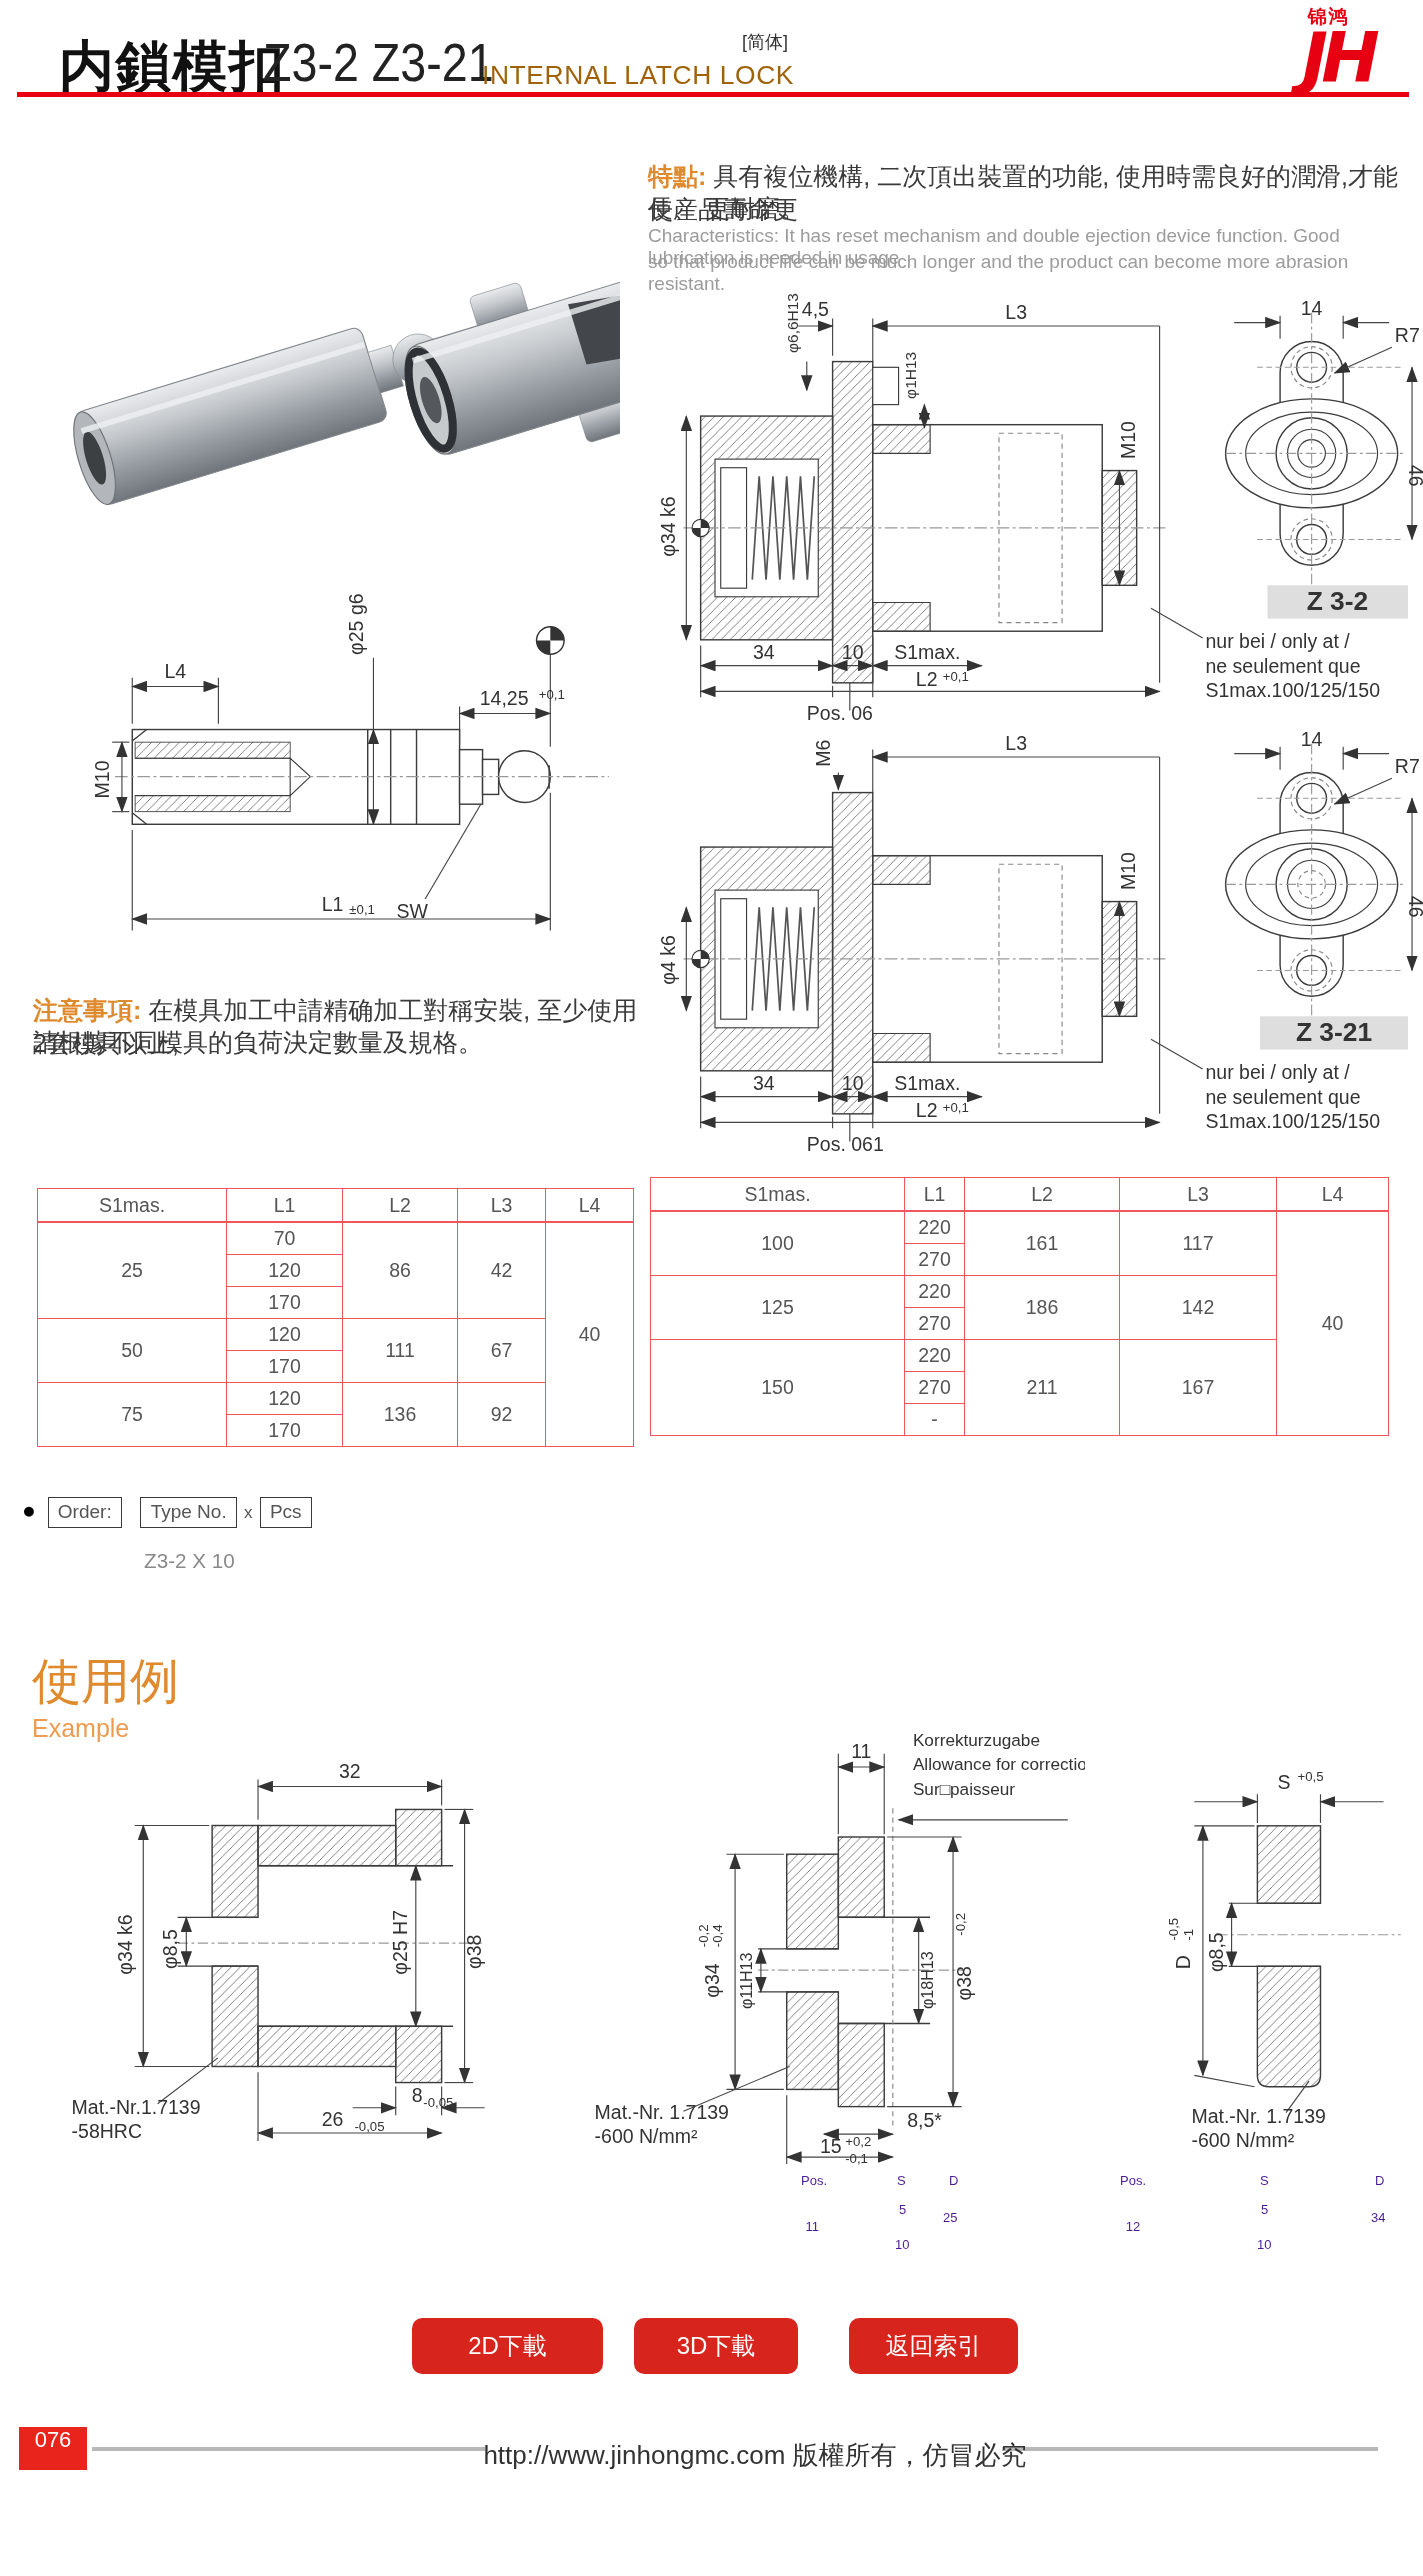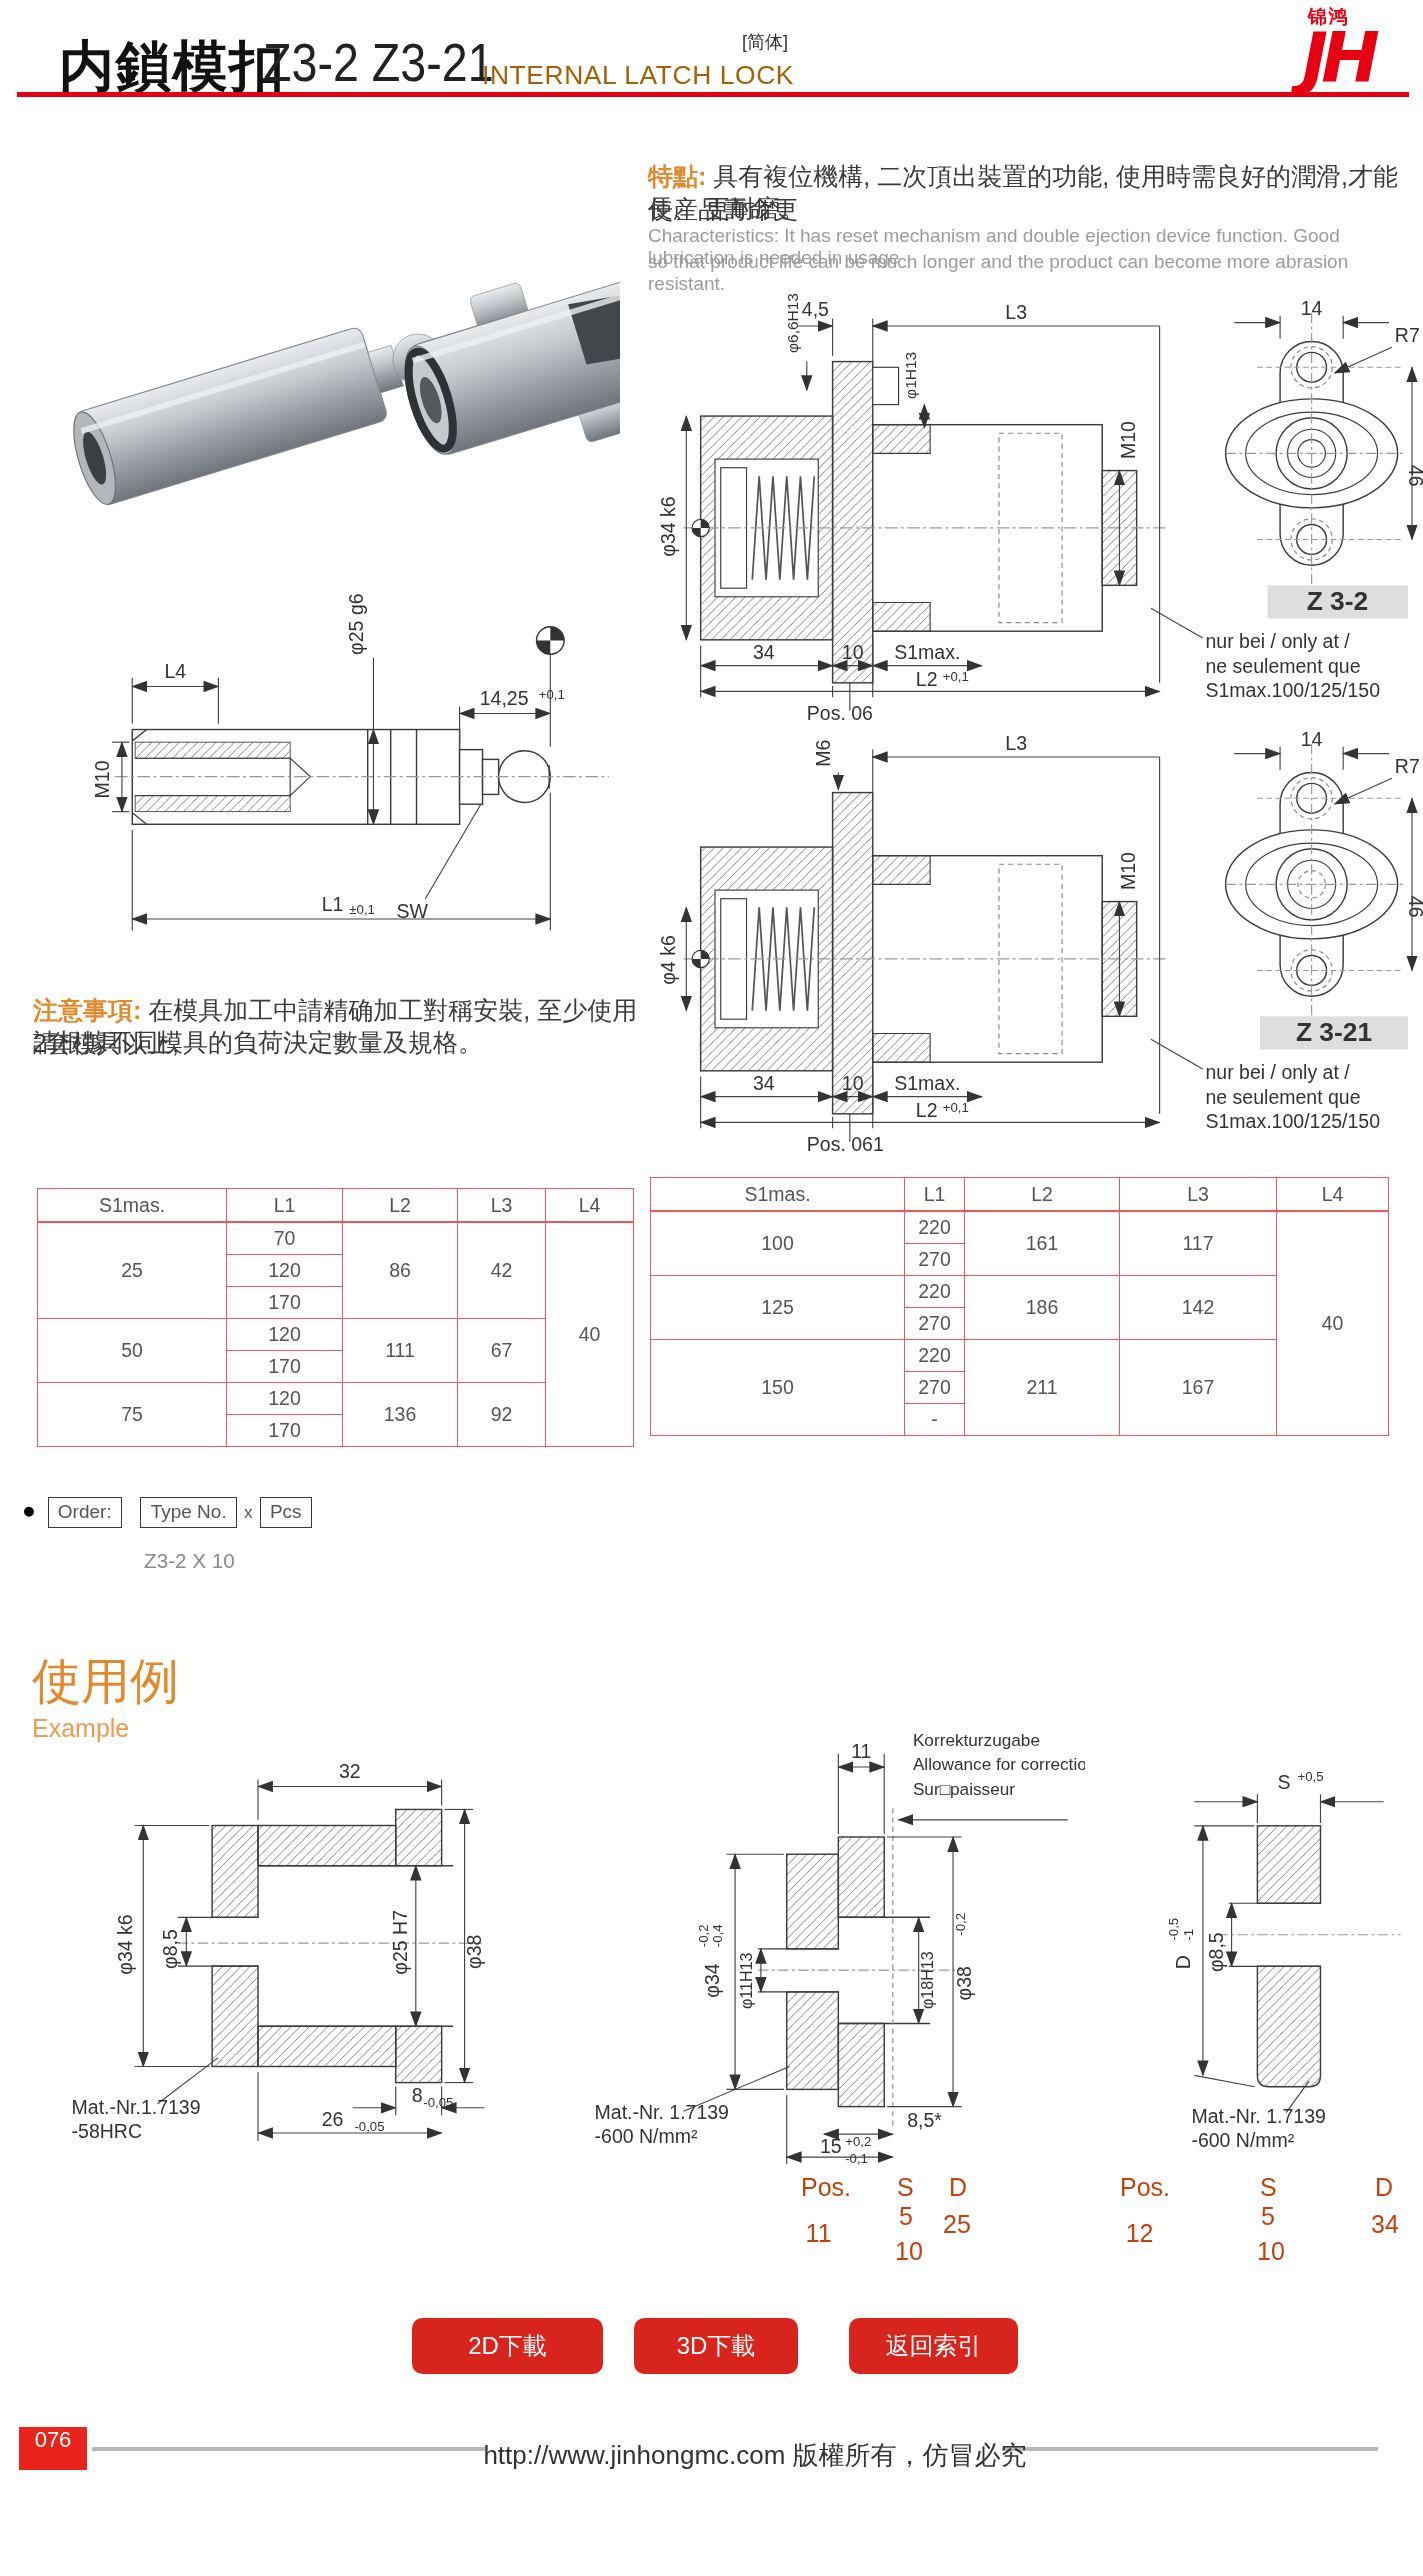--- a/index.html
+++ b/index.html
@@ -29,21 +29,21 @@
   table.spec{border:1.7px solid #f2555c;}
   table.spec thead th{border-bottom:2.9px solid #f2555c;}
   
   .obox{border:1.7px solid #3a3a3a;font-size:19px;color:#555;padding:3.4px 9.2px;display:inline-block;}
   .bullet{font-size:23px;color:#000;}
   .ordex{font-size:20.7px;color:#8a8a8a;}
   
   .ex-zh{font-size:49px;color:#e08a2e;}
   .ex-en{font-size:25px;color:#ed9b4f;}
   
-  .pospan{position:absolute;font-size:25px;color:#c2410c;}
+  .pospan{position:absolute;font-size:13px;color:#4c1d95;}
   
   .rbtn{background:#d7241d;border-radius:10.3px;color:#fff;font-size:24px;display:flex;
         align-items:center;justify-content:center;cursor:pointer;}
   
   .pagebox{background:#e8241d;color:#fff;font-size:22px;display:flex;align-items:flex-start;justify-content:center;}
   .gline{background:#b8b8b8;height:4px;}
   .ftext{font-size:26px;color:#333;white-space:nowrap;}
   
   svg text{font-family:"Liberation Sans",sans-serif;font-size:32px;fill:#333;}
   svg .sm{font-size:23px;}

